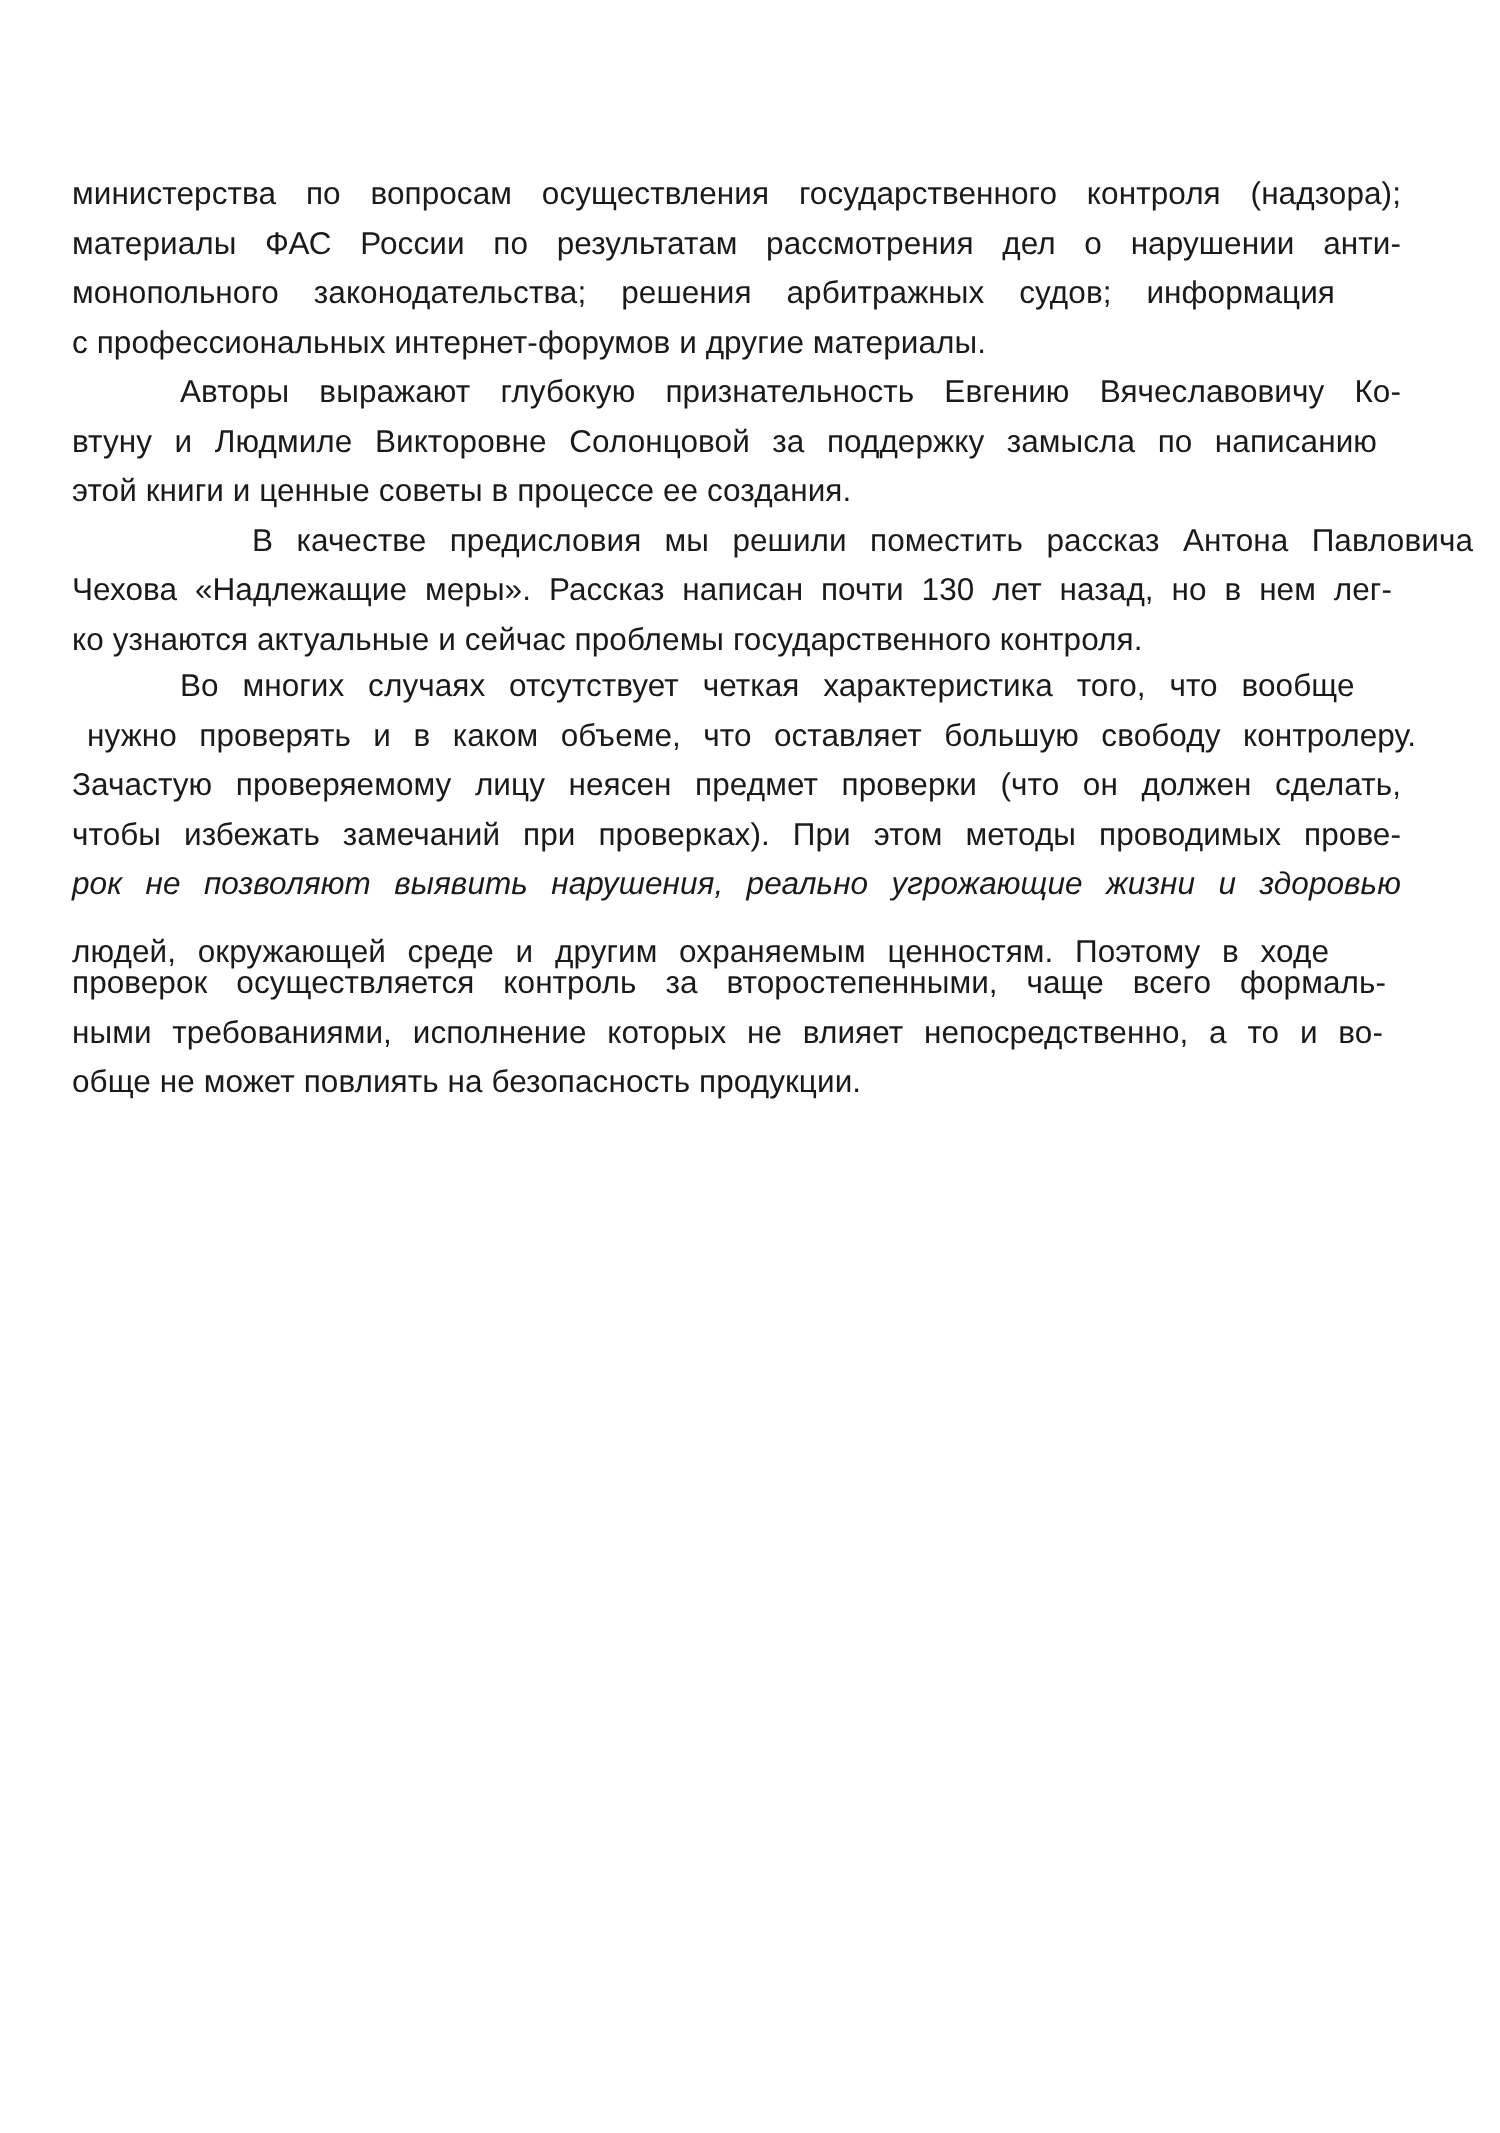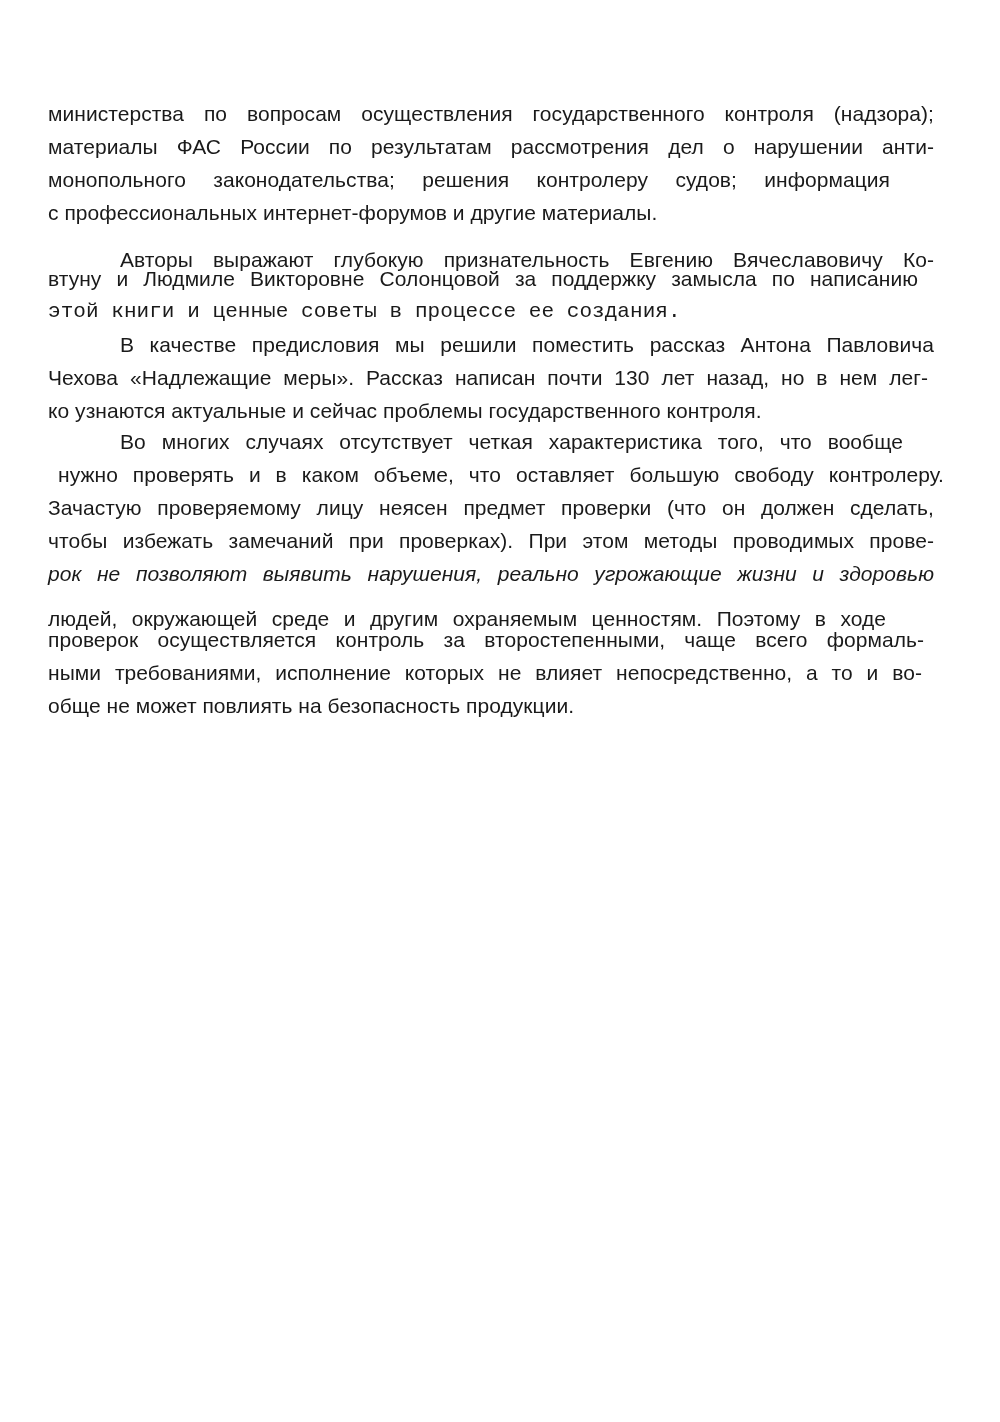--- a/index.html
+++ b/index.html
@@ -9,21 +9,21 @@
     }
     body {
       width: 1000px;
       height: 1422px;
       position: relative;
       overflow: hidden;
     }
     .page {
       position: absolute;
       left: 0;
-      top: 0;
+      top: 16px;
       width: 1000px;
       height: 1230px;
       background: #ffffff;
     }
     .line {
       position: absolute;
       left: 48px;
       height: 33px;
       line-height: 33px;
       font-family: "Liberation Sans", sans-serif;
@@ -45,32 +45,32 @@
     }
   </style>
 </head>
 <body>
 
 <div class="page">
 
   <div>
     <div class="line justify" style="top:97px;">министерства по вопросам осуществления государственного контроля (надзора);</div>
     <div class="line justify" style="top:130px;">материалы ФАС России по результатам рассмотрения дел о нарушении анти-</div>
-    <div class="line justify" style="top:163px; width:842px;">монопольного законодательства; решения контролеру судов; информация</div>
+    <div class="line justify" style="top:163px; width:842px;">монопольного законодательства; решения арбитражных судов; информация</div>
     <div class="line" style="top:196px;">с профессиональных интернет-форумов и другие материалы.</div>
   </div>
 
   <div>
-    <div class="line indent justify" style="top:229px;margin-top:14px;">Авторы выражают глубокую признательность Евгению Вячеславовичу Ко-</div>
+    <div class="line indent justify" style="top:229px;">Авторы выражают глубокую признательность Евгению Вячеславовичу Ко-</div>
     <div class="line justify" style="top:262px; width:870px;">втуну и Людмиле Викторовне Солонцовой за поддержку замысла по написанию</div>
-    <div class="line" style="top:295px;font-family:Liberation Mono, monospace;">этой книги и ценные советы в процессе ее создания.</div>
+    <div class="line" style="top:295px;">этой книги и ценные советы в процессе ее создания.</div>
   </div>
 
   <div>
-    <div class="line indent justify" style="top:328px;">В качестве предисловия мы решили поместить рассказ Антона Павловича</div>
+    <div class="line indent justify" style="top:328px;margin-left:48px;">В качестве предисловия мы решили поместить рассказ Антона Павловича</div>
     <div class="line justify" style="top:361px; width:880px;">Чехова «Надлежащие меры». Рассказ написан почти 130 лет назад, но в нем лег-</div>
     <div class="line" style="top:394px;">ко узнаются актуальные и сейчас проблемы государственного контроля.</div>
   </div>
 
   <div>
     <div class="line indent justify" style="top:425px; width:783px;">Во многих случаях отсутствует четкая характеристика того, что вообще</div>
     <div class="line justify" style="top:458px;margin-left:10px;">нужно проверять и в каком объеме, что оставляет большую свободу контролеру.</div>
     <div class="line justify" style="top:491px;">Зачастую проверяемому лицу неясен предмет проверки (что он должен сделать,</div>
     <div class="line justify" style="top:524px;">чтобы избежать замечаний при проверках). При этом методы проводимых прове-</div>
     <div class="line justify" style="top:557px;font-style:italic;">рок не позволяют выявить нарушения, реально угрожающие жизни и здоровью</div>

